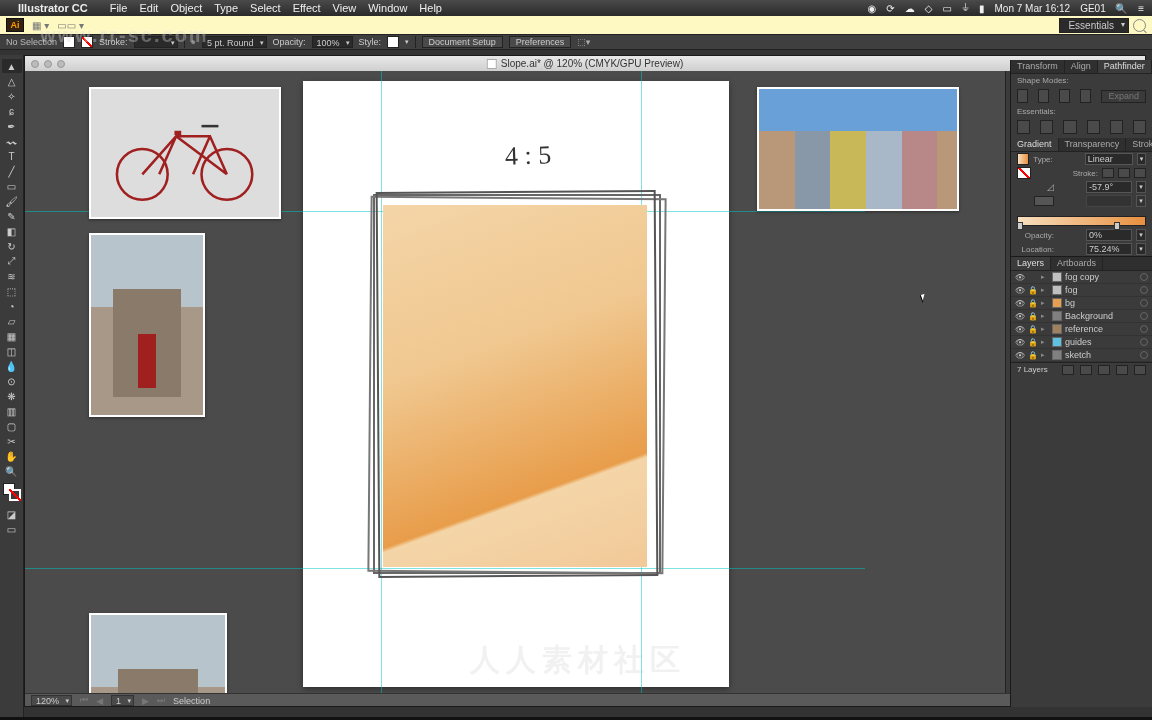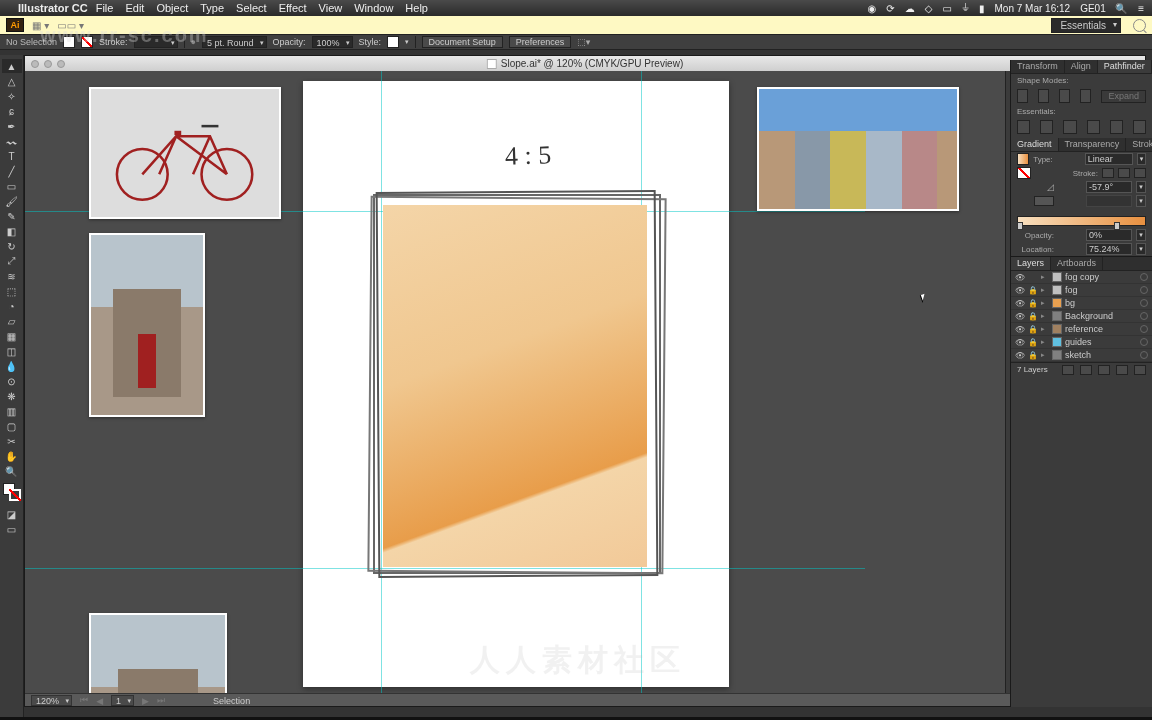--- a/index.html
+++ b/index.html
@@ -1,29 +1,29 @@
 <!DOCTYPE html>
 <html><head>
 <meta charset="utf-8">
 <style>
 * { margin: 0; padding: 0; box-sizing: border-box; font-family: "Helvetica Neue", Arial, sans-serif; }
 body { background: #333; width: 1152px; height: 720px; overflow: hidden; position: relative; color: #ccc; font-size: 10px; }
 
 
 .menubar { height: 16px; background: linear-gradient(#4a4a4a,#2a2a2a); display: flex; align-items: center; padding: 0 8px; color: #eee; font-size: 11px; }
 .menubar .apple { margin-right: 10px; }
-.menubar .app-name { font-weight: 600; margin-right: 8px; }
+.menubar .app-name { font-weight: 600; margin-right: 22px; }
 .menubar .menu-item { margin-right: 12px; cursor: default; }
 .menubar .right { margin-left: auto; display: flex; align-items: center; gap: 10px; }
 .menubar .right span { font-size: 10px; }
 
 
 .appbar { height: 18px; background: #fef9c3; display: flex; align-items: center; padding: 0 6px; }
 .appbar .ai-logo { width: 18px; height: 14px; background: #321; color: #ff9a00; font-weight: bold; font-size: 9px; display: flex; align-items: center; justify-content: center; border: 1px solid #111; }
-.appbar .right { margin-left: auto; display: flex; align-items: center; gap: 12px; }
+.appbar .right { margin-left: auto; display: flex; align-items: center; gap: 4px; }
 .appbar .workspace { background: #2a2a2a; padding: 1px 14px 1px 8px; border: 1px solid #222; font-size: 10px; position: relative; }
 .appbar .workspace::after { content: "▾"; position: absolute; right: 3px; top: 1px; font-size: 8px; }
 .appbar .search { width: 13px; height: 13px; border: 1px solid #888; border-radius: 50%; position: relative; }
 .appbar .search::after { content: ""; position: absolute; width: 4px; height: 1px; background: #888; bottom: -1px; right: -2px; transform: rotate(45deg); }
 
 
 .controlbar { height: 16px; background: #3f3f3f; border-top: 1px solid #222; border-bottom: 1px solid #222; display: flex; align-items: center; padding: 0 6px; font-size: 9px; gap: 6px; }
 .controlbar .sel { color: #bbb; }
 .controlbar .swatch { width: 12px; height: 12px; border: 1px solid #222; display: inline-block; }
 .controlbar .dd { background: #2a2a2a; border: 1px solid #222; padding: 0 12px 0 4px; height: 12px; line-height: 12px; position: relative; min-width: 44px; }
@@ -258,21 +258,21 @@
 
   <div class="panels-narrow"></div>
 
   <div class="window-status">
     <span class="dd">120%</span>
     <span style="color:#777">⏮</span>
     <span style="color:#777">◀</span>
     <span class="dd">1</span>
     <span style="color:#777">▶</span>
     <span style="color:#777">⏭</span>
-    <span style="margin-left:40px">Selection</span>
+    <span style="">Selection</span>
     <span style="margin-left:auto;color:#777">◀</span>
     <span style="color:#777">▶</span>
   </div>
 </div>
 
 <div class="dock">
 
   <div class="tabrow">
     <div class="tab">Transform</div>
     <div class="tab">Align</div>

